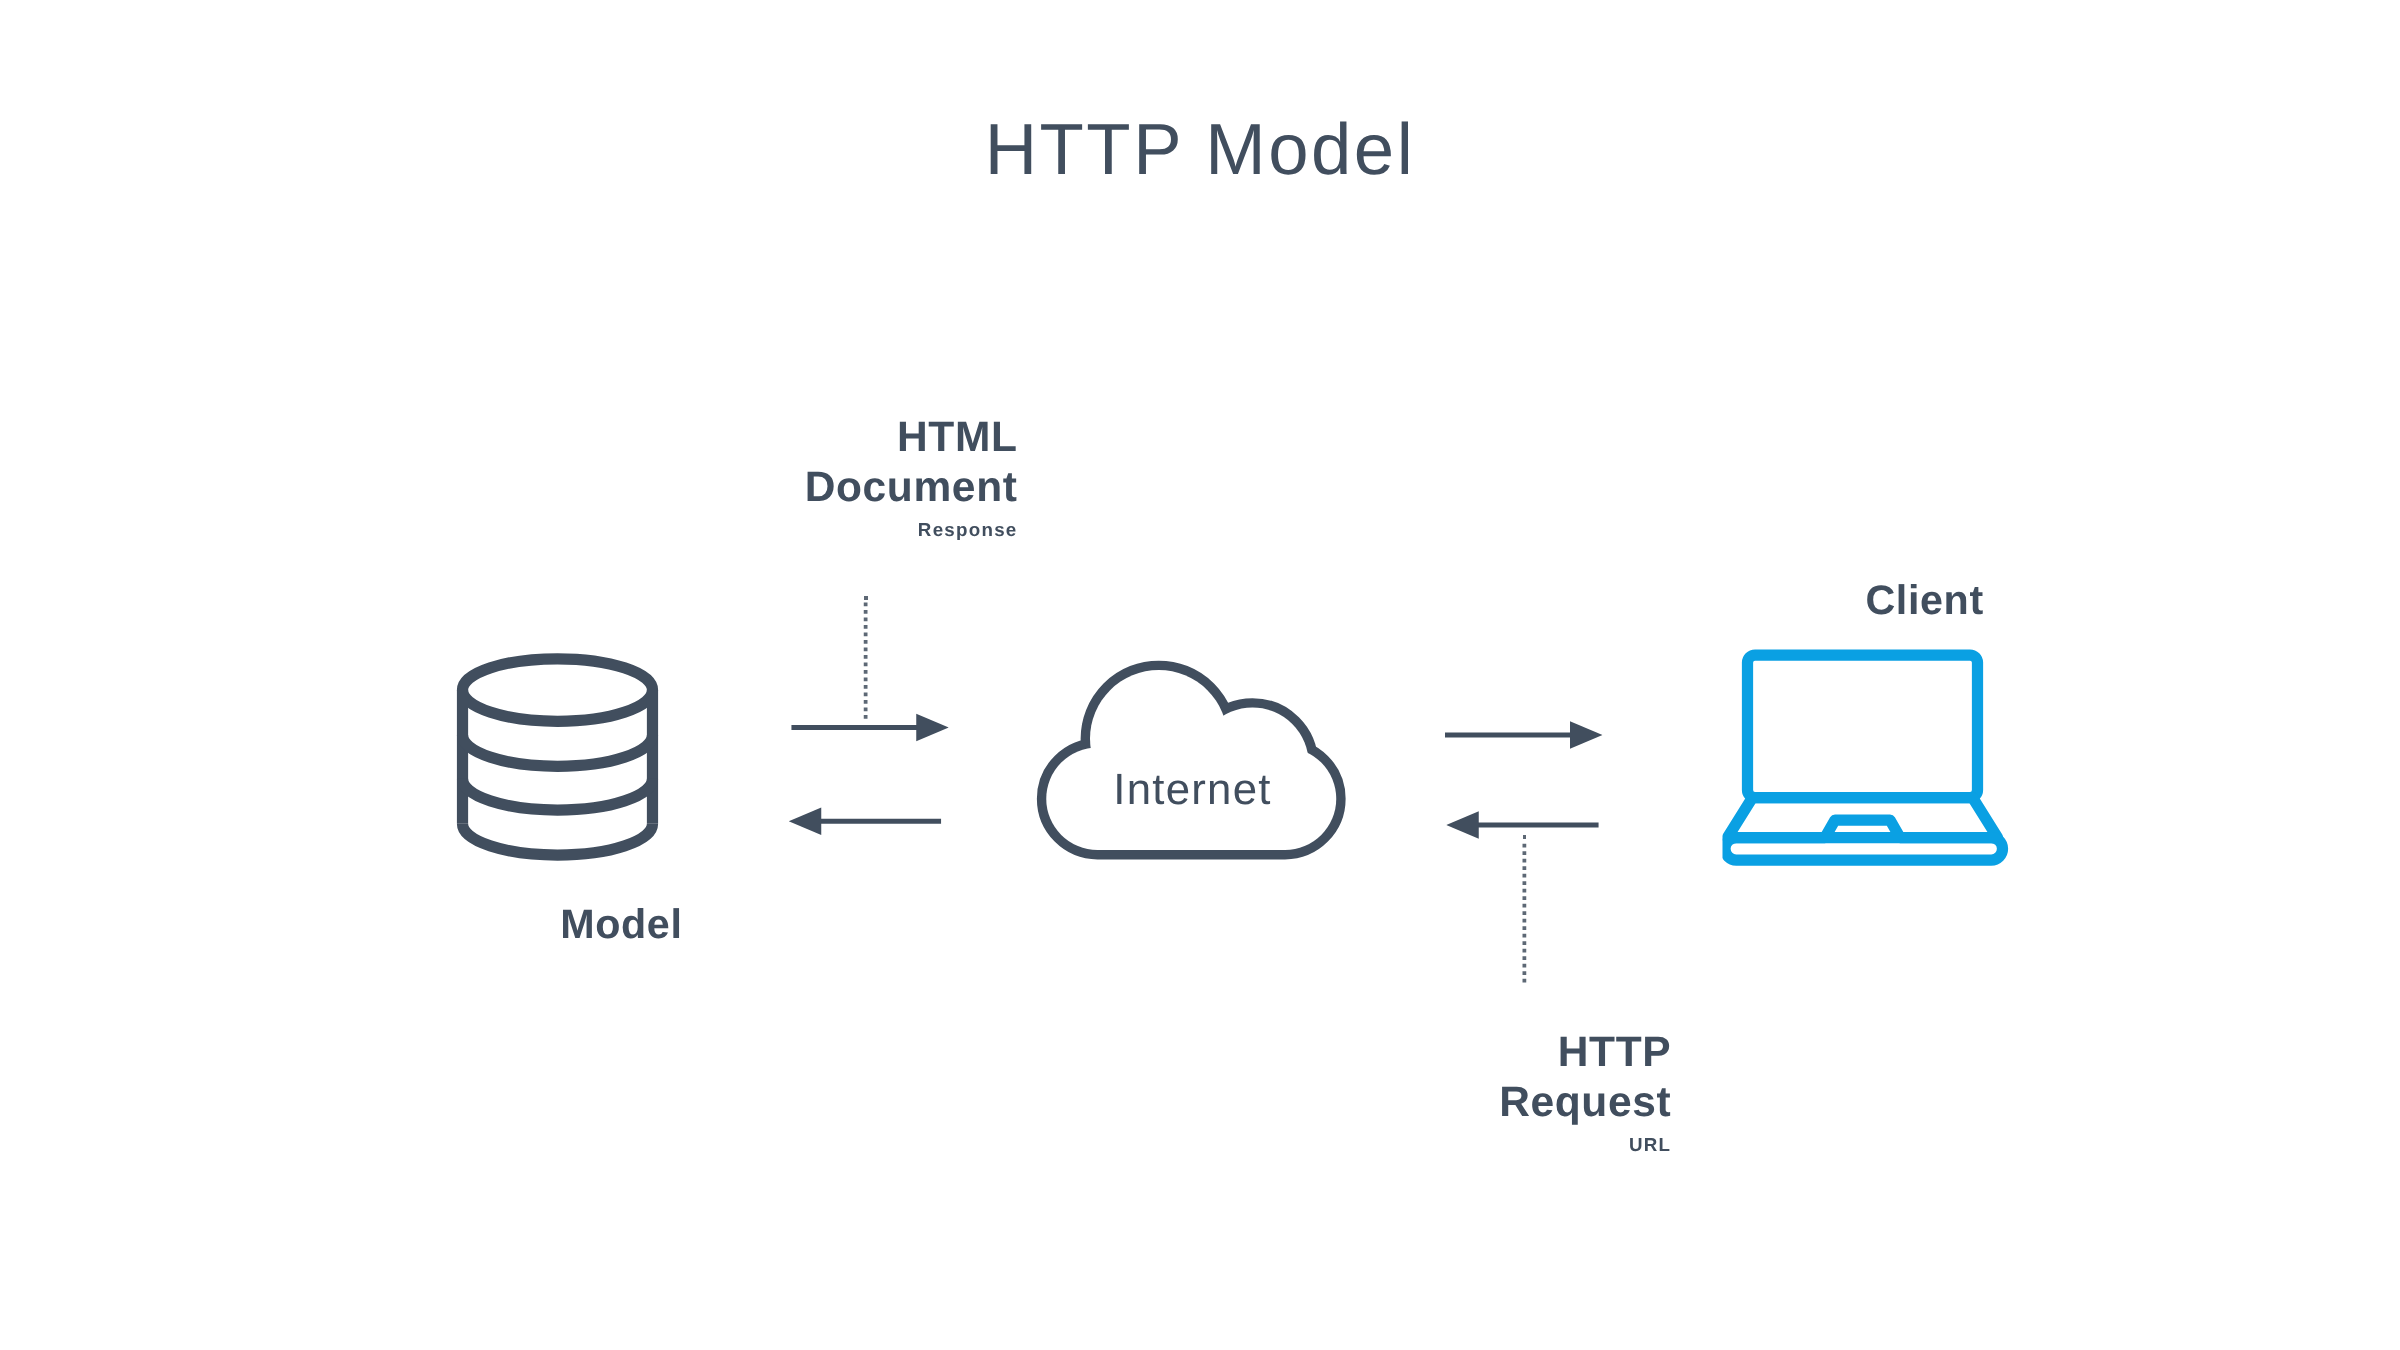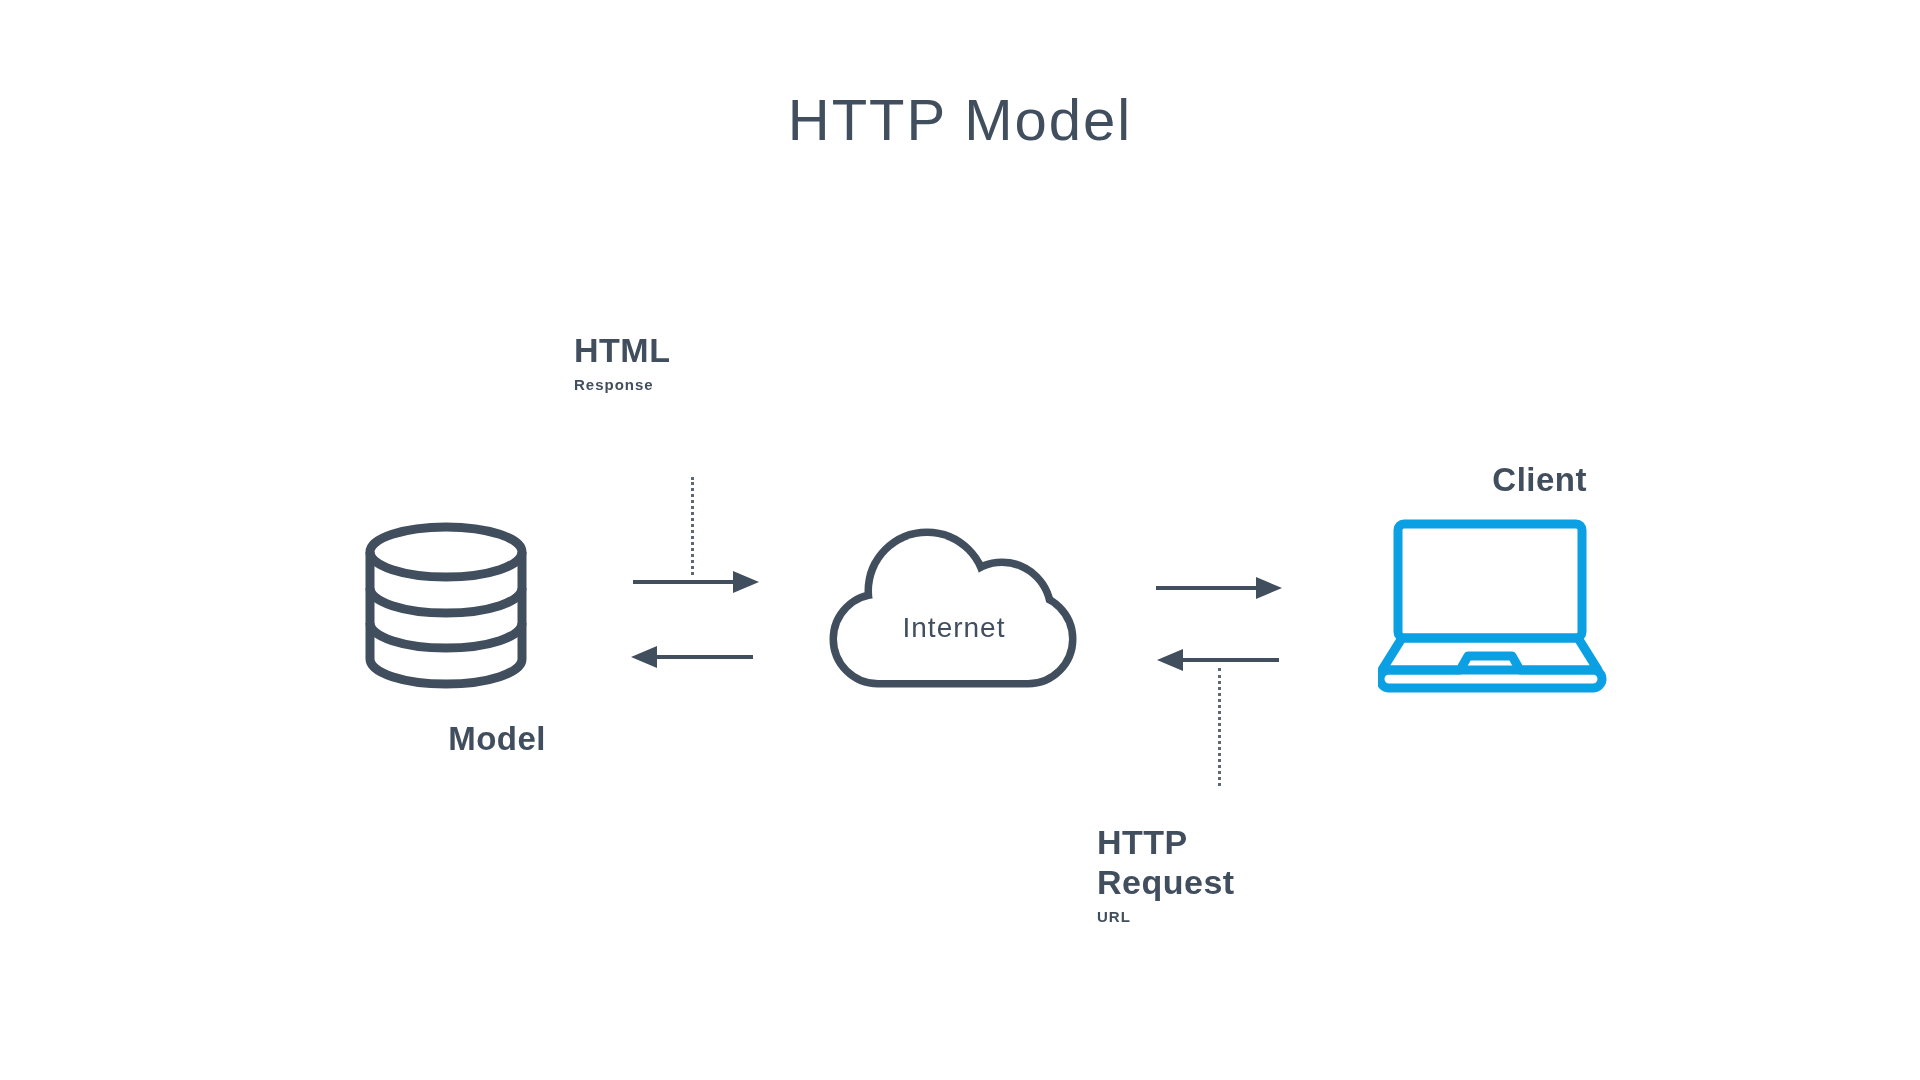--- a/index.html
+++ b/index.html
@@ -39,28 +39,28 @@
     font-size: 33px;
     text-align: right;
     letter-spacing: 0.5px;
   }
   .server-label  { left: 346px; top: 720px; width: 200px; }
   .client-label  { left: 1387px; top: 461px; width: 200px; }
   .internet-label {
     left: 854px; top: 612px; width: 200px;
     text-align: center;
     color: var(--ink);
-    font-size: 28px;
+    font-size: 35px;
     font-weight: 400;
     letter-spacing: 1px;
   }
 
   .flow-block {
     width: 240px;
-    text-align: left;
+    text-align: right;
     color: var(--ink);
   }
   .flow-block .big {
     font-size: 34px;
     font-weight: 700;
     line-height: 40px;
     letter-spacing: 0.5px;
   }
   .flow-block .small {
     font-size: 15px;
@@ -103,20 +103,21 @@
     <path d="M5,30 V137"></path>
     <path d="M157,30 V137"></path>
     <path d="M5,66 A76 25 0 0 0 157,66"></path>
     <path d="M5,101 A76 25 0 0 0 157,101"></path>
     <path d="M5,137 A76 25 0 0 0 157,137"></path>
   </svg>
   <div class="abs node-label server-label">Model</div>
 
   <div class="abs flow-block response-block">
     <div class="big">HTML</div>
+    <div class="big">Document</div>
     <div class="small">Response</div>
   </div>
 
   <div class="abs dotted-line dotted-response"></div>
 
   <svg class="abs icon arrow-a-right" width="126" height="24" viewBox="0 0 126 24">
     <line x1="0" y1="12" x2="102" y2="12" stroke="currentColor" stroke-width="4"></line>
     <polygon points="100,1 126,12 100,23" fill="currentColor"></polygon>
   </svg>
   <svg class="abs icon arrow-a-left" width="122" height="24" viewBox="0 0 122 24">

